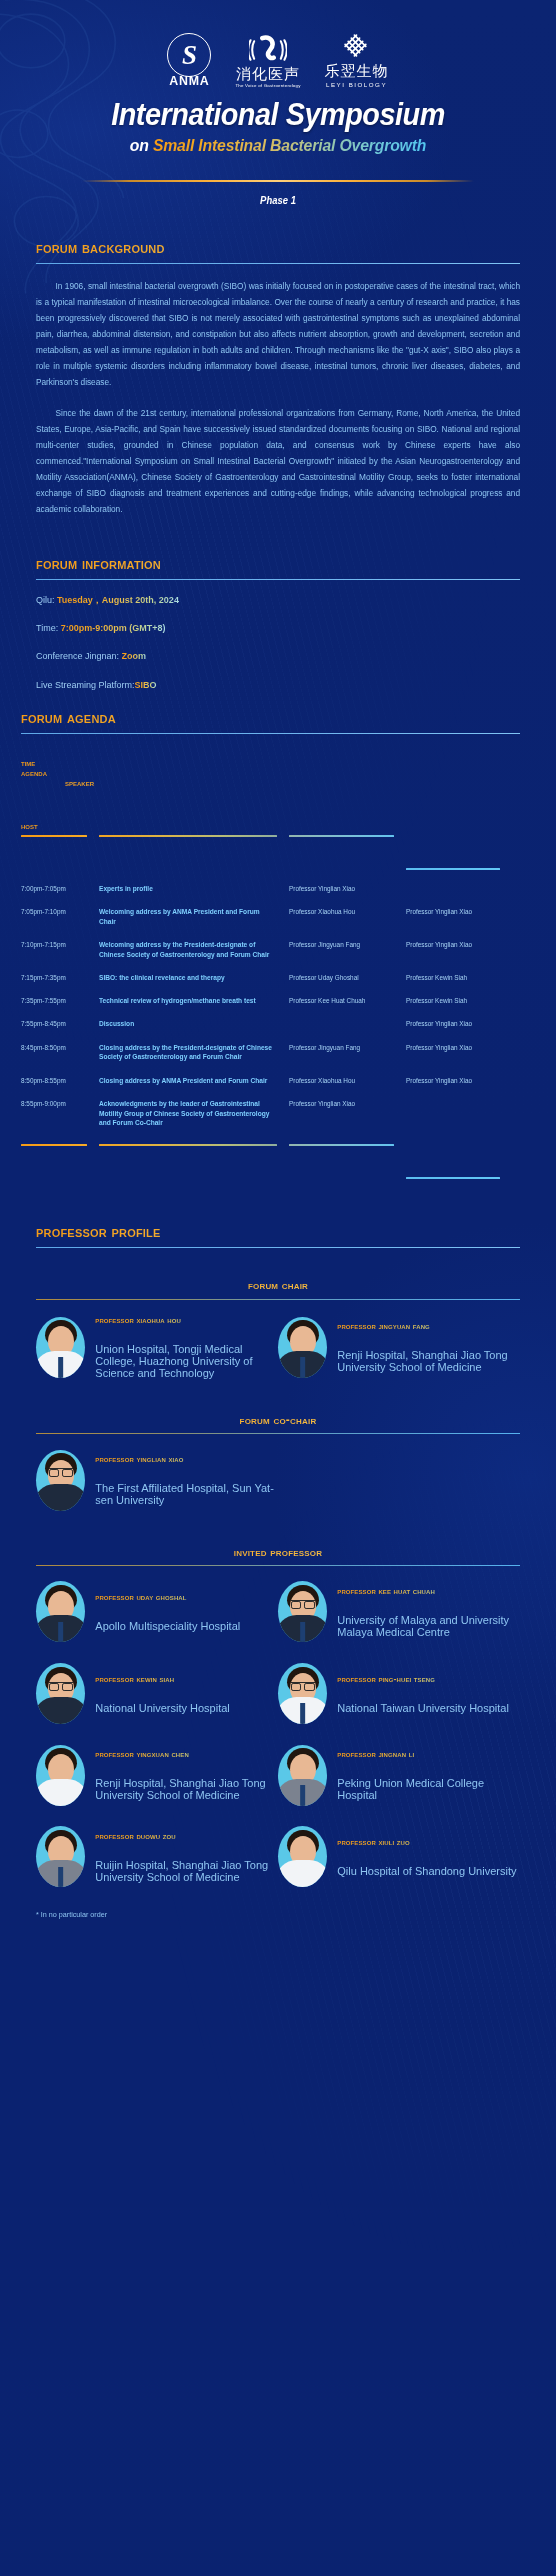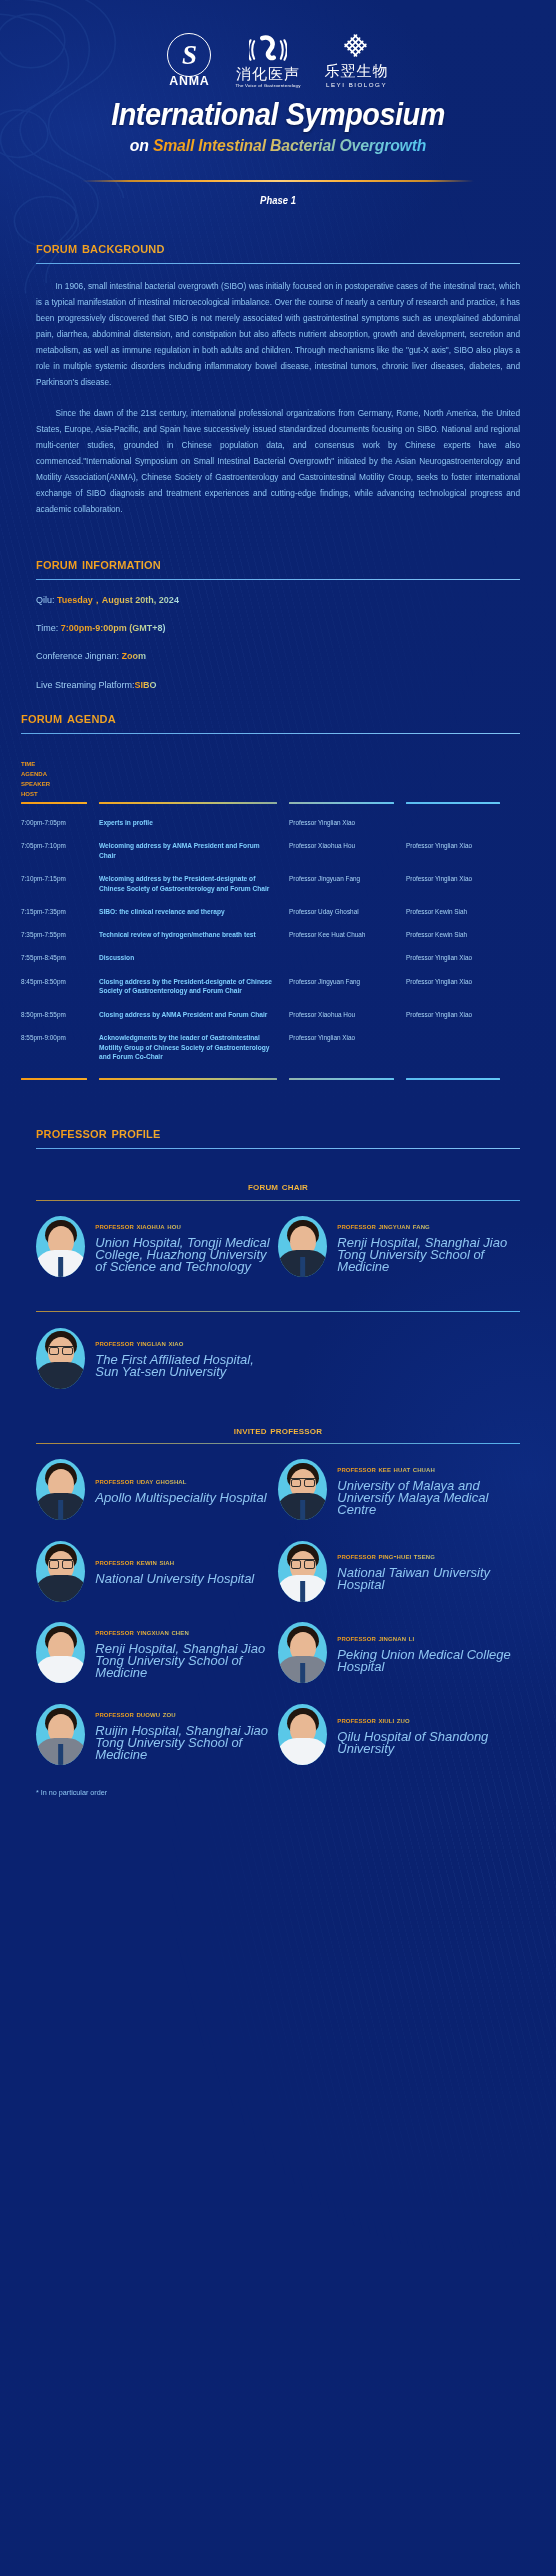--- a/index.html
+++ b/index.html
@@ -112,21 +112,21 @@
   .agenda{ margin-top:24px; }
   .ag-head{ display:flex;flex-direction:column; }
   .ag-head .c{ font-variant:small-caps; text-transform:lowercase; font-weight:700; font-size:8.8px;
     background:linear-gradient(90deg,#f59b16,#f7ae2c);-webkit-background-clip:text;background-clip:text;color:transparent; }
   .ag-bars{ display:flex; margin-top:3.6px; }
   .bar{ height:2.6px; border-radius:0.5px; }
   .b1{ background:linear-gradient(90deg,#f59b16,#f7ab27); }
   .b2{ background:linear-gradient(90deg,#f0a524 0%,#ddb445 35%,#b6bd79 70%,#8fae9e 100%); }
   .b3{ background:linear-gradient(90deg,#93b6ae 0%,#7cc0d6 55%,#63c3ef 100%); }
   .b4{ background:linear-gradient(90deg,#5bbdf0,#63c8f6); }
-  .col1{ width:78px; } .col2{ width:190px; } .col3{ width:117px; } .col4{ width:94px; }
+  .col1{ width:78px; } .col2{ width:190px; } .col3{ width:117px;text-align:center; } .col4{ width:94px;margin-top:33px; }
   .ag-row{ display:flex; margin-top:13.4px; }
   .ag-row .t{ width:78px; color:#a7d4f5; font-size:6.4px; line-height:9.8px; padding-right:4.1px; }
   .ag-row .a{ width:190px; color:#7fd0ff; font-size:6.6px; font-weight:700; line-height:9.8px; padding-right:13.4px; }
   .ag-row .s{ width:117px; color:#a7d4f5; font-size:6.4px; line-height:9.8px; padding-right:4.1px; }
   .ag-row .h{ width:94px; color:#a7d4f5; font-size:6.4px; line-height:9.8px; }
   .ag-foot{ display:flex; margin-top:15.5px; }
 
   
   .prof-grid{ display:flex; flex-wrap:wrap; margin-top:15.5px; }
   .prof{ width:242px; display:flex; align-items:center; gap:10.3px; margin-bottom:20.6px; }
@@ -142,21 +142,21 @@
   .avatar .tie{ position:absolute; left:50%; bottom:0; transform:translateX(-50%); width:5.7px; height:20.6px; background:#1d3f72; }
   .avatar .glasses{ position:absolute; left:50%; top:18.5px; transform:translateX(-50%); width:24px; height:6.2px; border-top:1px solid #2a2a2a; }
   .avatar .glasses:before,.avatar .glasses:after{ content:""; position:absolute; top:0; width:8.8px; height:6.2px; border:1px solid #2a2a2a; border-radius:2.1px; }
   .avatar .glasses:before{ left:0; } .avatar .glasses:after{ right:0; }
   .p-txt{ flex:1; }
   .p-name{
     font-variant:small-caps; text-transform:lowercase; font-weight:700; font-size:8.8px; letter-spacing:0.1px;
     background:linear-gradient(90deg,#f59b16 0%,#f5a820 18%,#d8c35e 45%,#9ed5c0 72%,#6ecdf0 100%);
     -webkit-background-clip:text; background-clip:text; color:transparent;
   }
-  .p-aff{ margin-top:6px; color:#8fc6f2; font-size:13px; line-height:12px;font-style:italic; }
+  .p-aff{ margin-top:18px; color:#8fc6f2; font-size:11px; line-height:12px; }
   .note{ margin-top:2.1px; color:#8fc6f2; font-size:7.2px; }
 </style>
 </head>
 <body>
 
 <div class="bg-base"></div>
 <div class="bg-lines"></div>
 <svg class="bg-gut" viewBox="0 0 520 640">
   <g fill="none" stroke="#4f8fd8" stroke-width="3" opacity=".55">
     <path d="M70 40 C 180 30 250 90 230 160 C 210 230 90 230 100 300 C 110 370 240 360 250 430 C 258 490 140 520 150 590"></path>
@@ -367,20 +367,21 @@
           </div>
           <div class="p-txt">
             <div class="p-name">Professor Jingyuan Fang</div>
             <div class="p-aff">Renji Hospital, Shanghai Jiao Tong University School of Medicine</div>
           </div>
         </div>
       </div>
     </div>
 
     <div style="margin-top:13.4px;">
+      <div class="sec-h small orange">Forum Co-Chair</div>
       <div class="sec-rule dual"></div>
       <div class="prof-grid">
         <div class="prof">
           <div class="avatar">
             <div class="hair"></div>
               <div class="face"></div>
               <div class="glasses"></div>
               <div class="body dark"></div>
           </div>
           <div class="p-txt">

